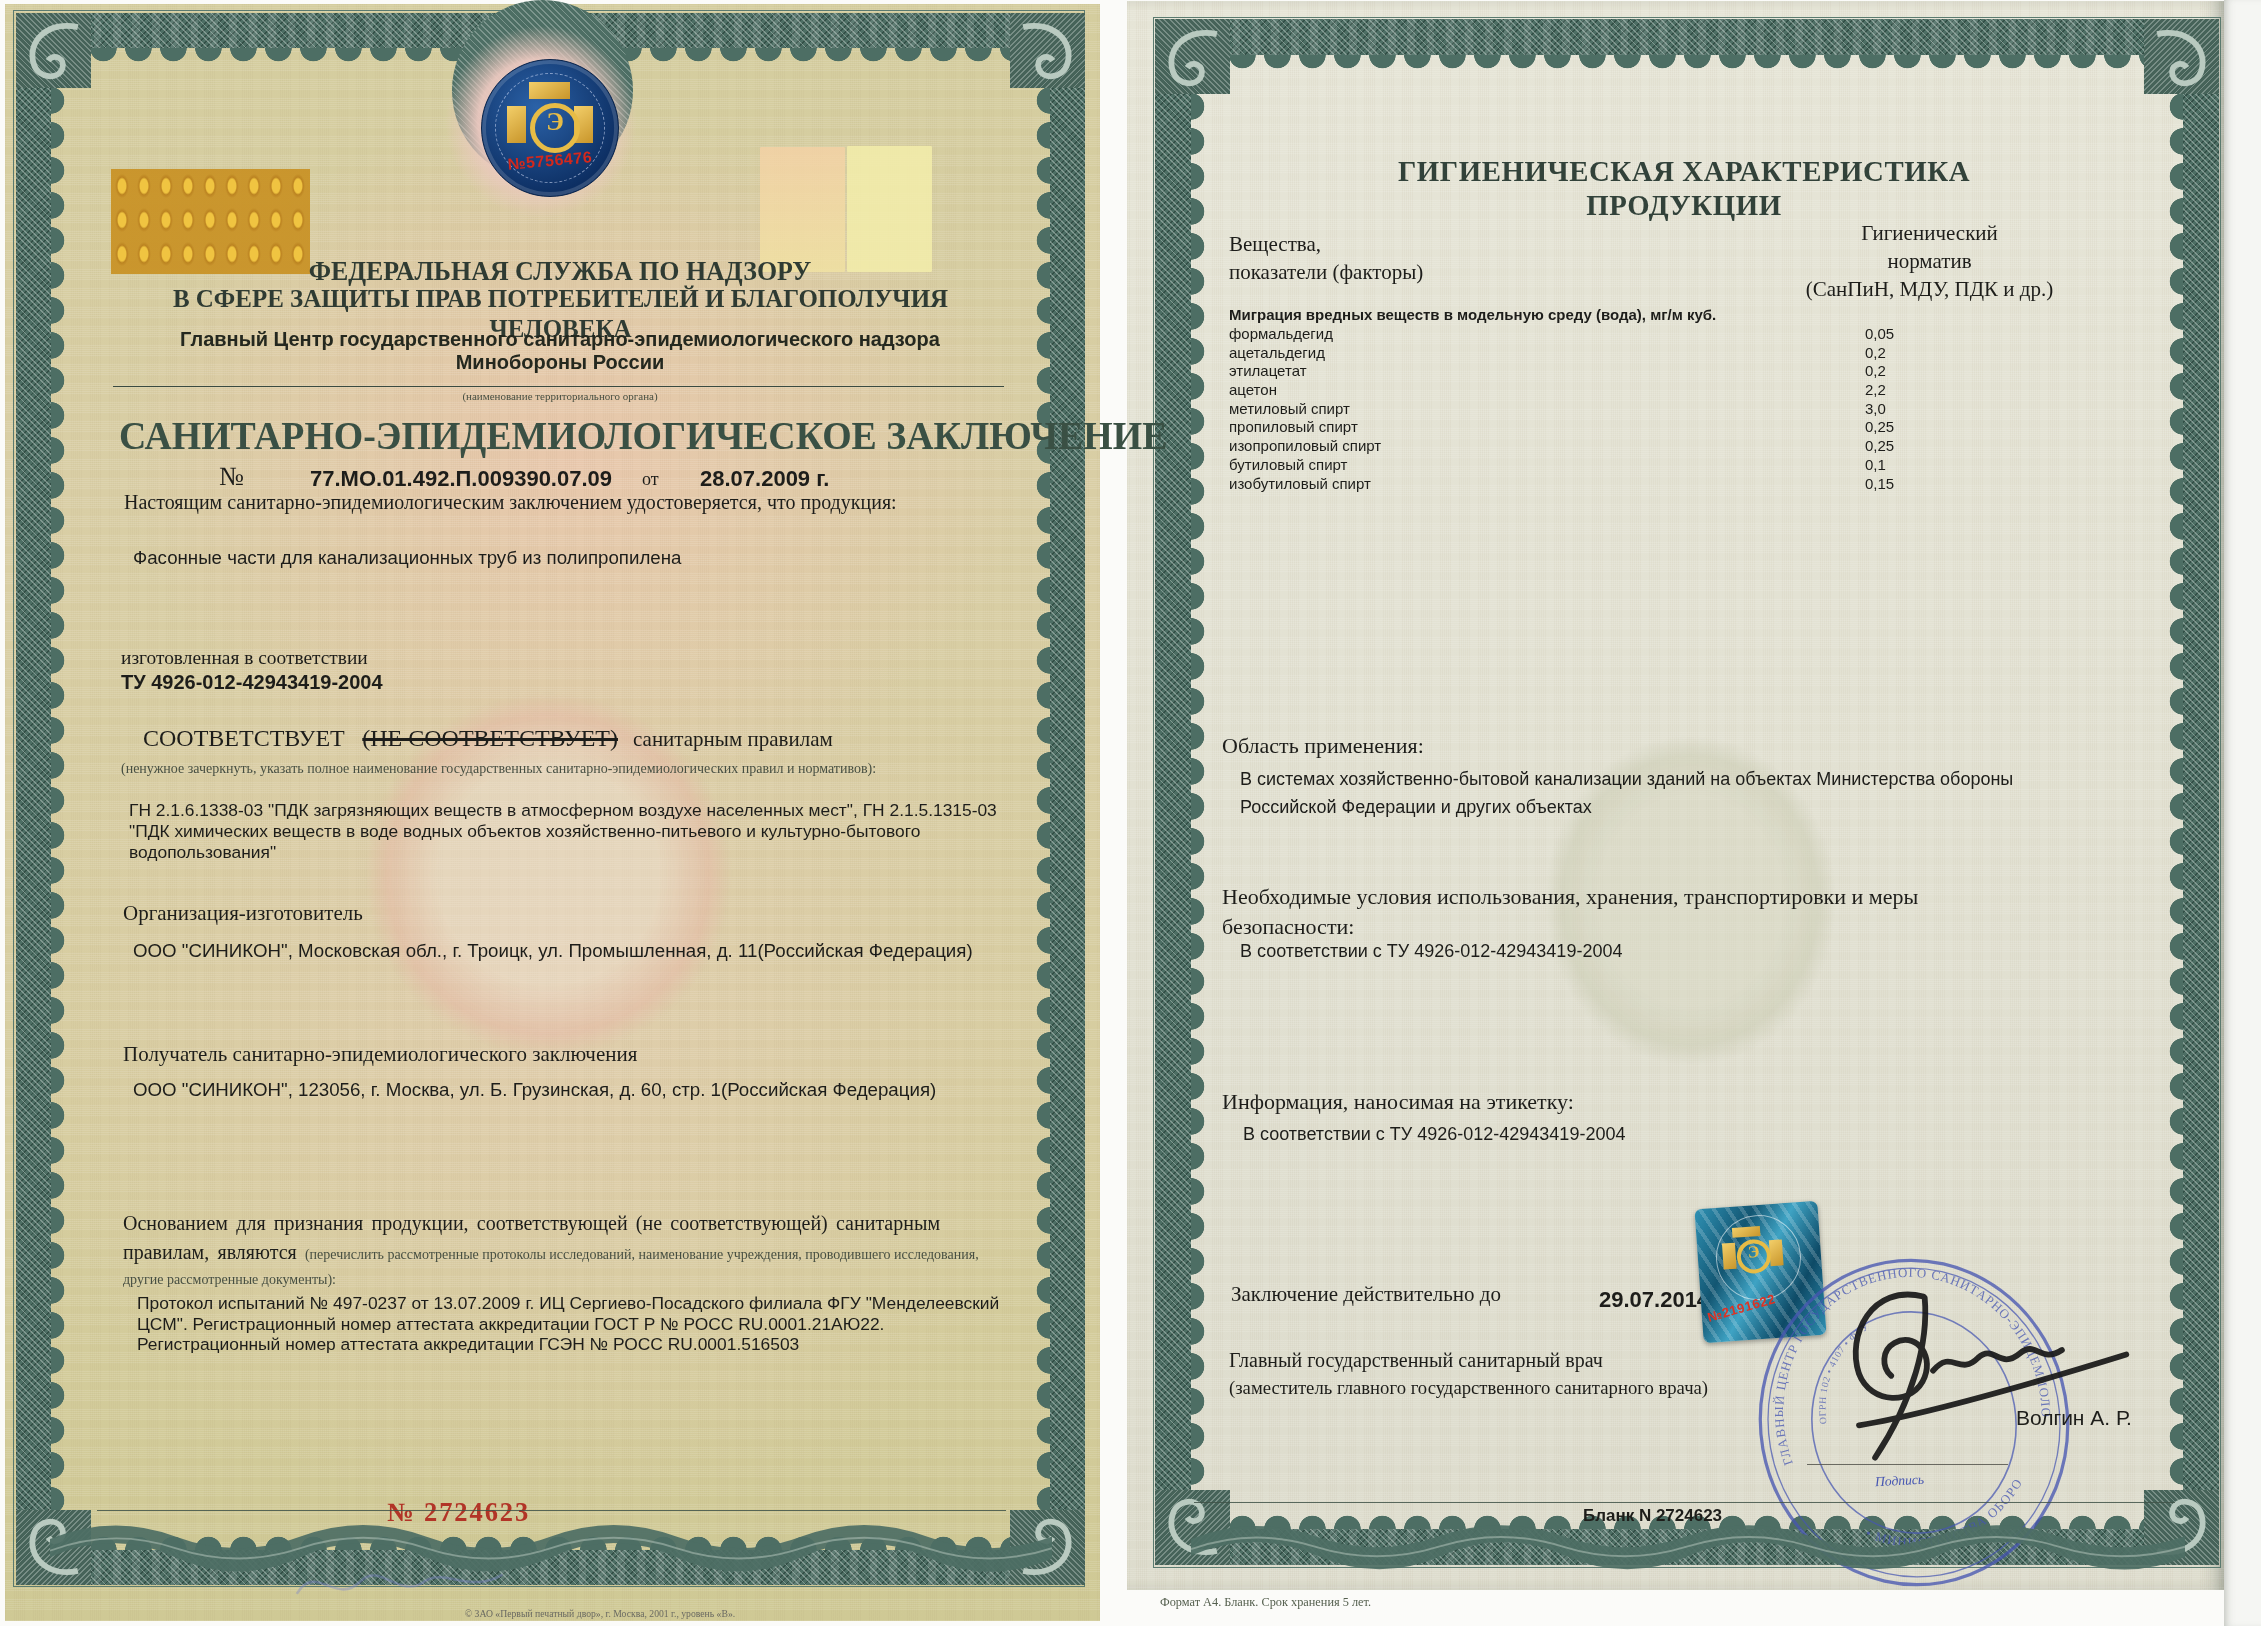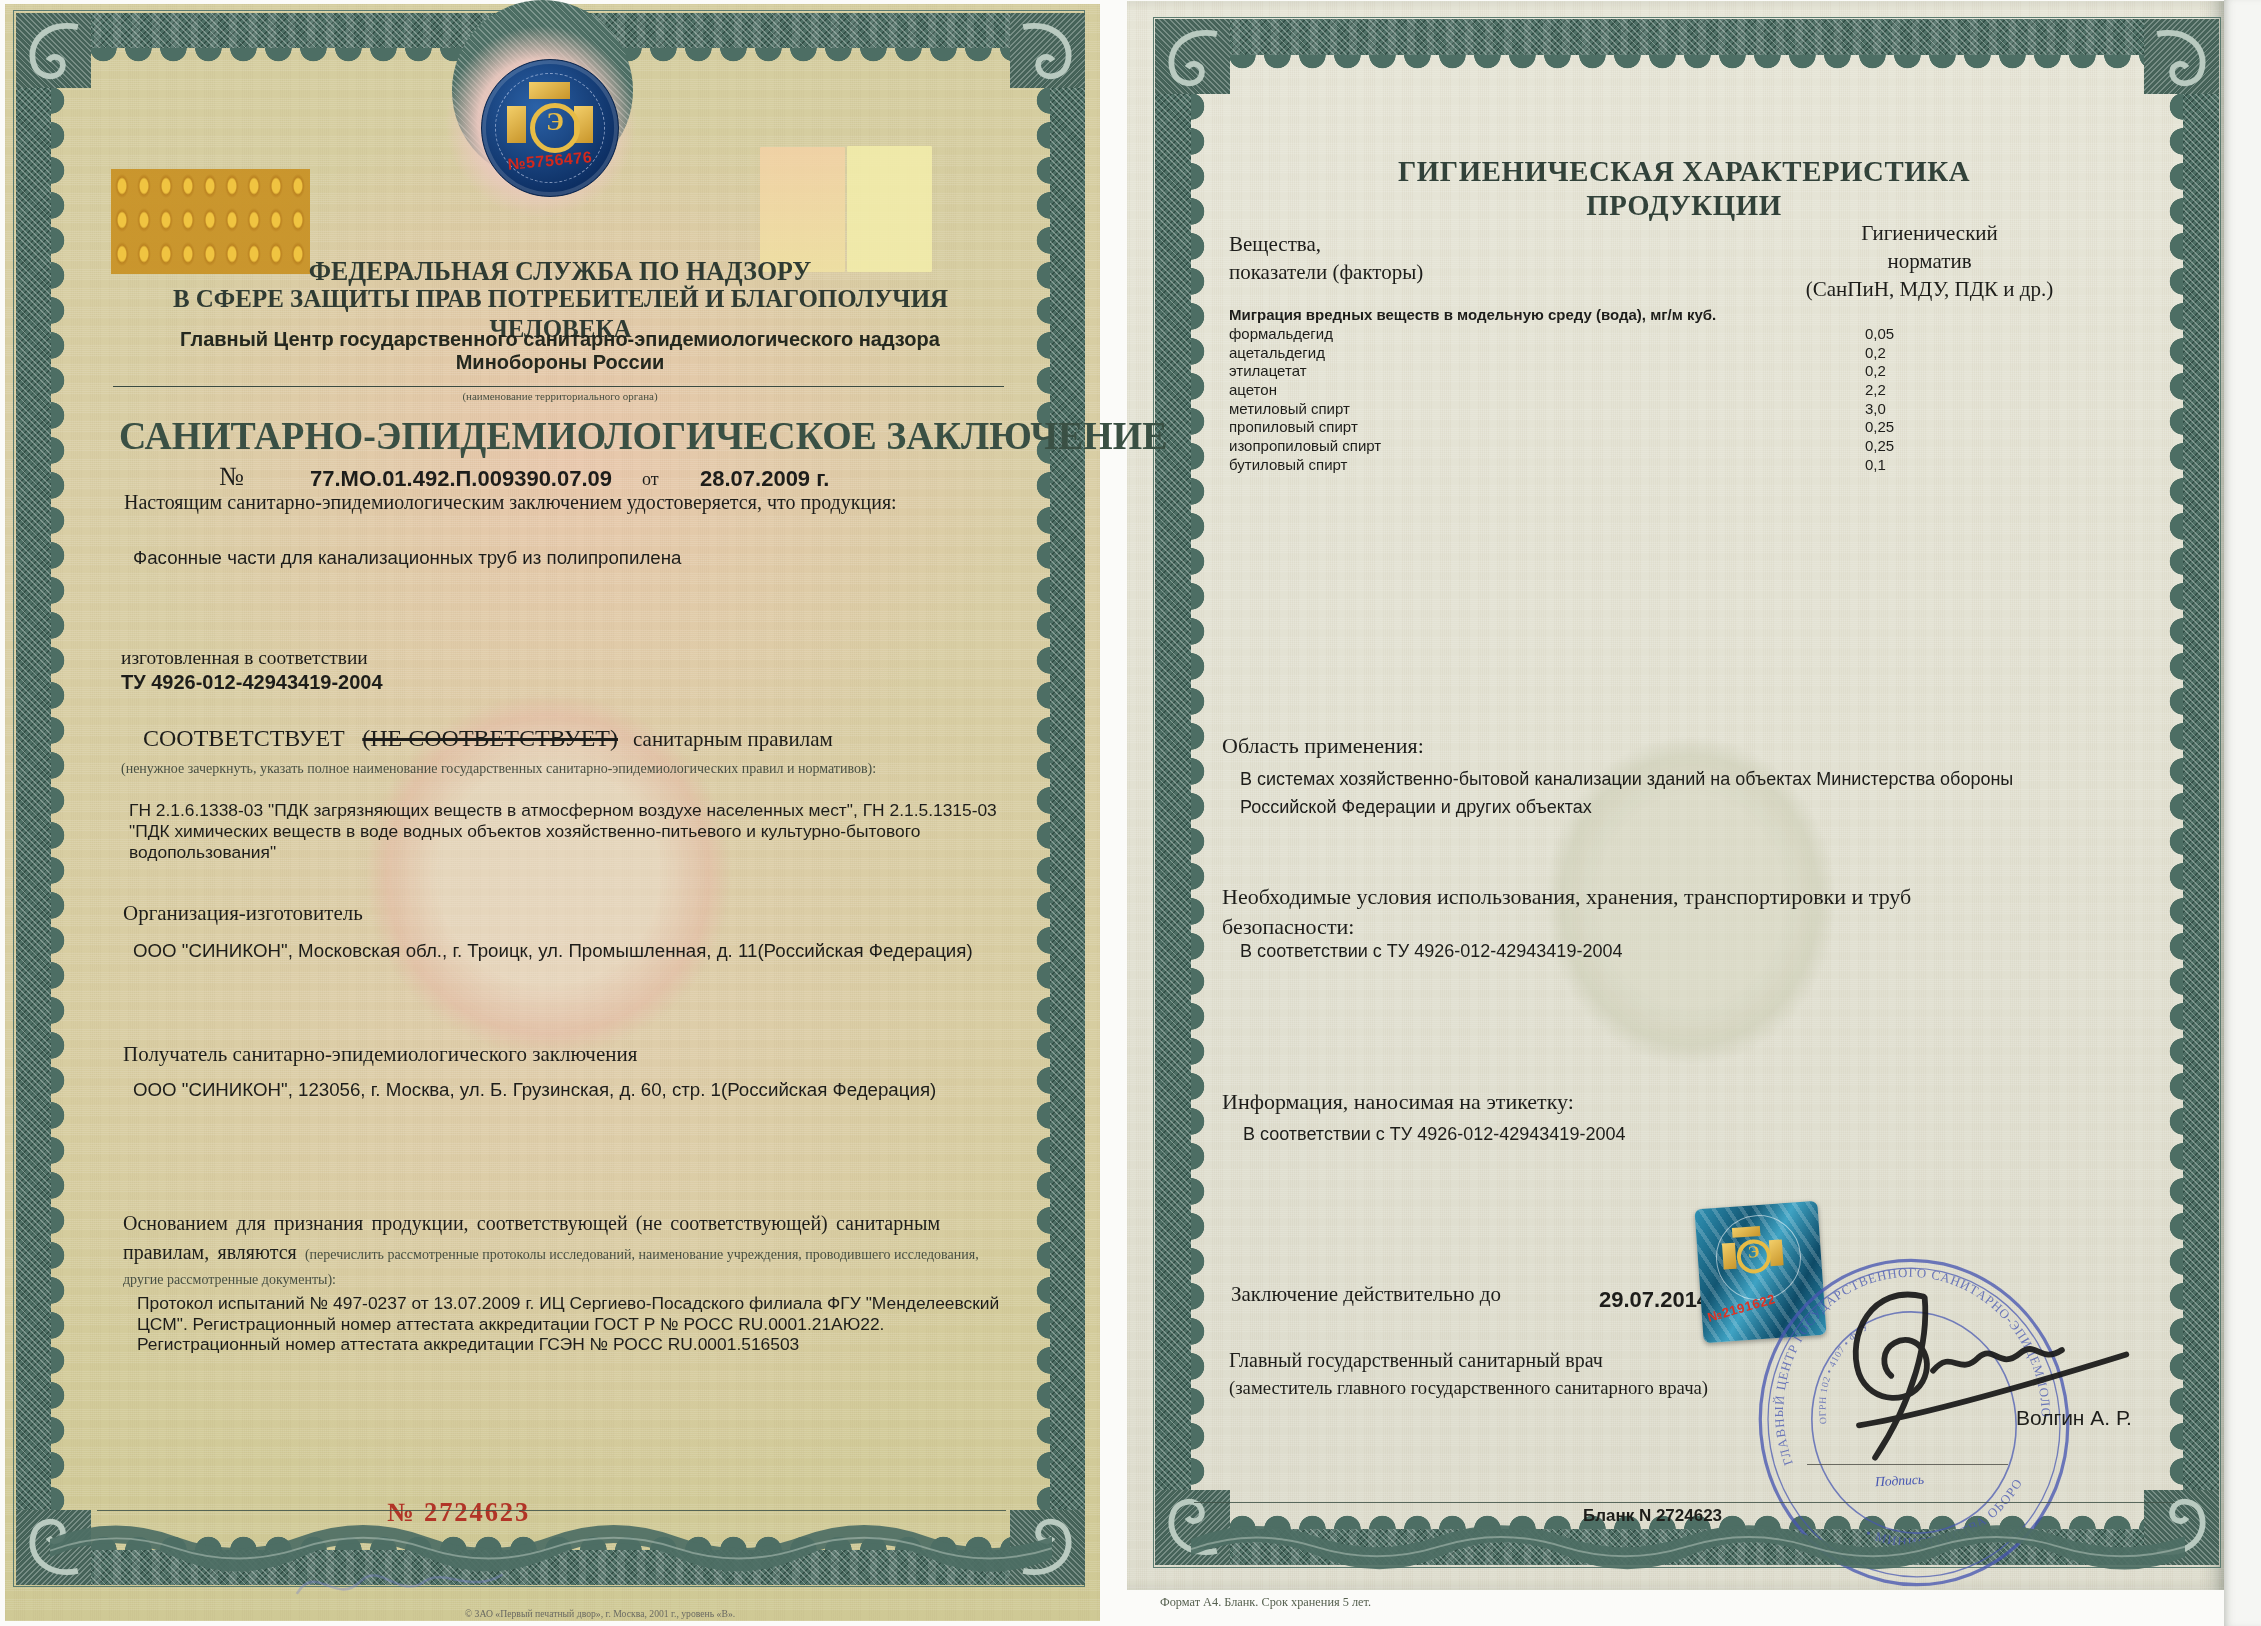--- a/index.html
+++ b/index.html
@@ -263,30 +263,34 @@
     <div class="row">
       <span class="nm">изопропиловый спирт</span>
       <span>0,25</span>
     </div>
 
     <div class="row">
       <span class="nm">бутиловый спирт</span>
       <span>0,1</span>
     </div>
 
+    <div class="row">
+      <span class="nm">изобутиловый спирт</span>
+      <span>0,15</span>
+    </div>
   </div>
 
   <div class="abs lserif" style="left:1222px;top:733px;font-size:22px;">Область применения:</div>
   <div class="abs lsans" style="left:1240px;top:765px;font-size:18px;line-height:28px;">
     <div>В системах хозяйственно-бытовой канализации зданий на объектах Министерства обороны</div>
     <div>Российской Федерации и других объектах</div>
   </div>
 
   <div class="abs lserif" style="left:1222px;top:882px;font-size:22px;line-height:30px;">
-    <div>Необходимые условия использования,  хранения,  транспортировки и труб</div>
+    <div>Необходимые условия использования,  хранения,  транспортировки и меры</div>
     <div>безопасности:</div>
   </div>
   <div class="abs lsans" style="left:1240px;top:941px;font-size:18px;">В соответствии с ТУ 4926-012-42943419-2004</div>
 
   <div class="abs lserif" style="left:1222px;top:1089px;font-size:22px;">Информация,  наносимая на этикетку:</div>
   <div class="abs lsans" style="left:1243px;top:1124px;font-size:18px;">В соответствии с ТУ 4926-012-42943419-2004</div>
 
   <div class="abs lserif" style="left:1231px;top:1282px;font-size:21px;">Заключение действительно до</div>
   <div class="abs lsans" style="left:1599px;top:1287px;font-size:22px;font-weight:bold;">29.07.2014 г.</div>
 

